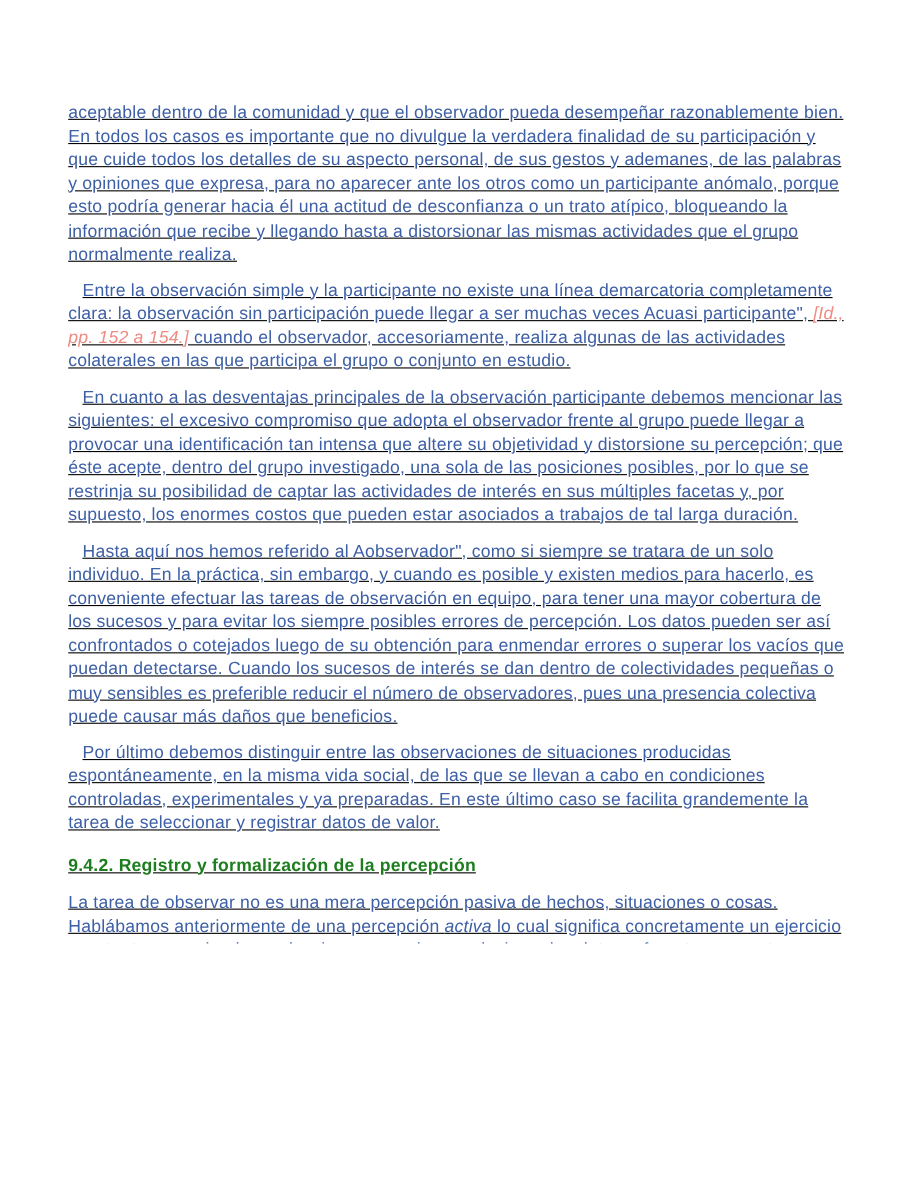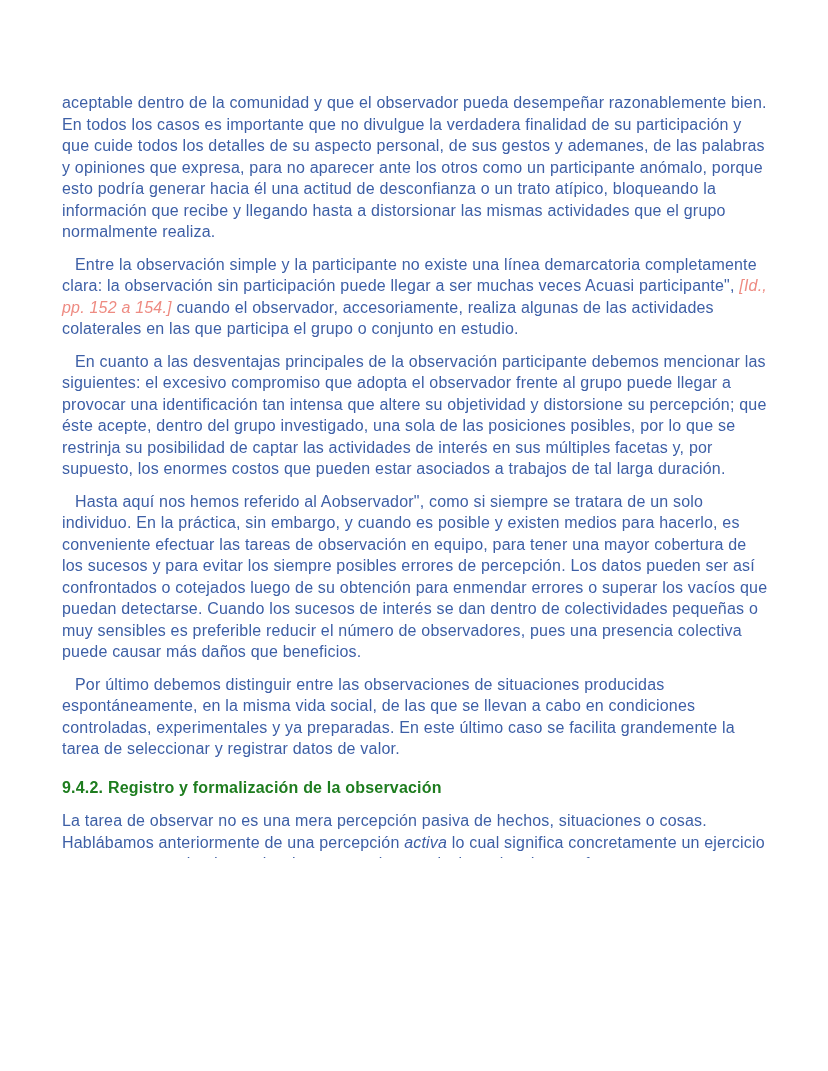--- a/index.html
+++ b/index.html
@@ -9,20 +9,21 @@
   }
   .page {
     position: relative;
     width: 828px;
     height: 858px;
     background: #ffffff;
     overflow: hidden;
     box-sizing: border-box;
     padding: 92px 58px 0 62px;
     font-family: "Liberation Sans", "DejaVu Sans", sans-serif;
+    text-decoration: underline;
   }
   .doc-body {
     width: 708px;
     font-size: 16px;
     line-height: 21.5px;
     letter-spacing: 0.2px;
     color: #3d5fa6;
   }
   .doc-body p {
     margin: 0 0 11px 0;
@@ -48,16 +49,16 @@
 </head>
 <body>
 
 <div class="page">
   <div class="doc-body">
       <p><span class="seg-normal">aceptable dentro de la comunidad y que el observador pueda desempeñar razonablemente bien. En todos los casos es importante que no divulgue la verdadera finalidad de su participación y que cuide todos los detalles de su aspecto personal, de sus gestos y ademanes, de las palabras y opiniones que expresa, para no aparecer ante los otros como un participante anómalo, porque esto podría generar hacia él una actitud de desconfianza o un trato atípico, bloqueando la información que recibe y llegando hasta a distorsionar las mismas actividades que el grupo normalmente realiza.</span></p>
       <p class="indent"><span class="seg-normal">Entre la observación simple y la participante no existe una línea demarcatoria completamente clara: la observación sin participación puede llegar a ser muchas veces Acuasi participante", </span><span class="seg-citation">[Id., pp. 152 a 154.]</span><span class="seg-normal"> cuando el observador, accesoriamente, realiza algunas de las actividades colaterales en las que participa el grupo o conjunto en estudio.</span></p>
       <p class="indent"><span class="seg-normal">En cuanto a las desventajas principales de la observación participante debemos mencionar las siguientes: el excesivo compromiso que adopta el observador frente al grupo puede llegar a provocar una identificación tan intensa que altere su objetividad y distorsione su percepción; que éste acepte, dentro del grupo investigado, una sola de las posiciones posibles, por lo que se restrinja su posibilidad de captar las actividades de interés en sus múltiples facetas y, por supuesto, los enormes costos que pueden estar asociados a trabajos de tal larga duración.</span></p>
       <p class="indent"><span class="seg-normal">Hasta aquí nos hemos referido al Aobservador", como si siempre se tratara de un solo individuo. En la práctica, sin embargo, y cuando es posible y existen medios para hacerlo, es conveniente efectuar las tareas de observación en equipo, para tener una mayor cobertura de los sucesos y para evitar los siempre posibles errores de percepción. Los datos pueden ser así confrontados o cotejados luego de su obtención para enmendar errores o superar los vacíos que puedan detectarse. Cuando los sucesos de interés se dan dentro de colectividades pequeñas o muy sensibles es preferible reducir el número de observadores, pues una presencia colectiva puede causar más daños que beneficios.</span></p>
       <p class="indent"><span class="seg-normal">Por último debemos distinguir entre las observaciones de situaciones producidas espontáneamente, en la misma vida social, de las que se llevan a cabo en condiciones controladas, experimentales y ya preparadas. En este último caso se facilita grandemente la tarea de seleccionar y registrar datos de valor.</span></p>
-      <h3>9.4.2. Registro y formalización de la observación</h3>
+      <h3>9.4.2. Registro y formalización de la percepción</h3>
       <p><span class="seg-normal">La tarea de observar no es una mera percepción pasiva de hechos, situaciones o cosas. Hablábamos anteriormente de una percepción </span><span class="seg-italic">activa</span><span class="seg-normal"> lo cual significa concretamente un ejercicio constante encaminado a seleccionar, organizar y relacionar los datos referentes a nuestro problema. No todo lo que aparece en el campo del observador tiene importancia y, si la tiene, no siempre en el mismo grado; no todos los datos se refieren a las mismas variables o indicadores y es preciso estar alerta para discriminar adecuadamente todo este conjunto posible de informaciones.</span></p>
     </div>
 </div>
 
 </body></html>

